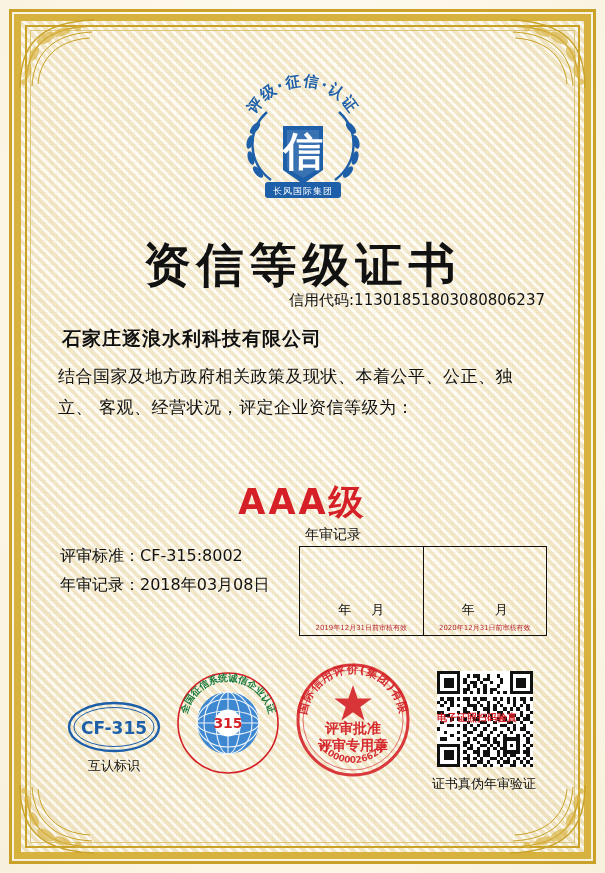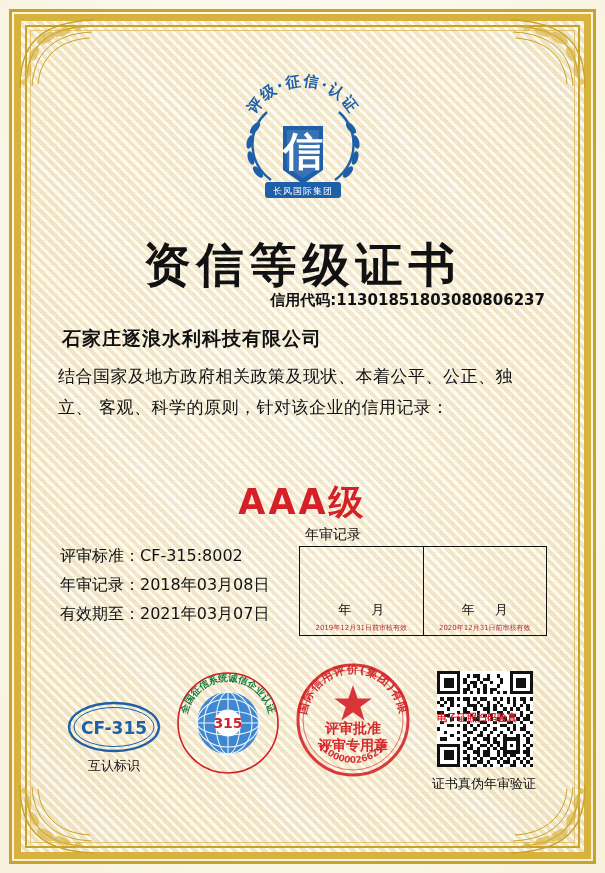--- a/index.html
+++ b/index.html
@@ -105,21 +105,21 @@
     font-family: "DejaVu Sans", "Liberation Sans", sans-serif;
     margin-top: 8px;
   }
 
   .credit-code {
     position: absolute;
     top: 255px;
     right: 24px;
     font-size: 15px;
     color: #111;
-    font-weight: bold;
+    font-weight: normal;
     letter-spacing: 0px;
     font-family: "DejaVu Sans", "Liberation Sans", sans-serif;
   }
 
   .company-name {
     position: absolute;
     top: 290px;
     left: 26px;
     font-size: 19px;
     font-weight: bold;
@@ -403,34 +403,31 @@
     </div>
 
     <div class="main-title">资信等级证书</div>
 
     <div class="credit-code">信用代码:11301851803080806237</div>
 
     <div class="company-name">石家庄逐浪水利科技有限公司</div>
 
     <div class="body-text">
       <span>结合国家及地方政府相关政策及现状、本着公平、公正、独立、</span>
-      <span>客观、科学的原则，针对该企业的信用记录：</span>
+      <span>客观、经营状况，评定企业资信等级为：</span>
     </div>
 
     <div class="grade">AAA级</div>
 
     <div class="details">
       <div class="row">
         <span>评审标准：</span><span>CF-315:8002</span>
       </div>
       <div class="row">
         <span>年审记录：</span><span>2018年03月08日</span>
-      </div>
-      <div class="row">
-        <span>有效期至：</span><span>2021年03月07日</span>
       </div>
     </div>
 
     <div class="review-box">
       <div class="review-title">年审记录</div>
       <div class="review-table">
         <div class="review-cell">
           <div class="ym">年 月</div>
           <div class="note">2019年12月31日前审核有效</div>
         </div>

